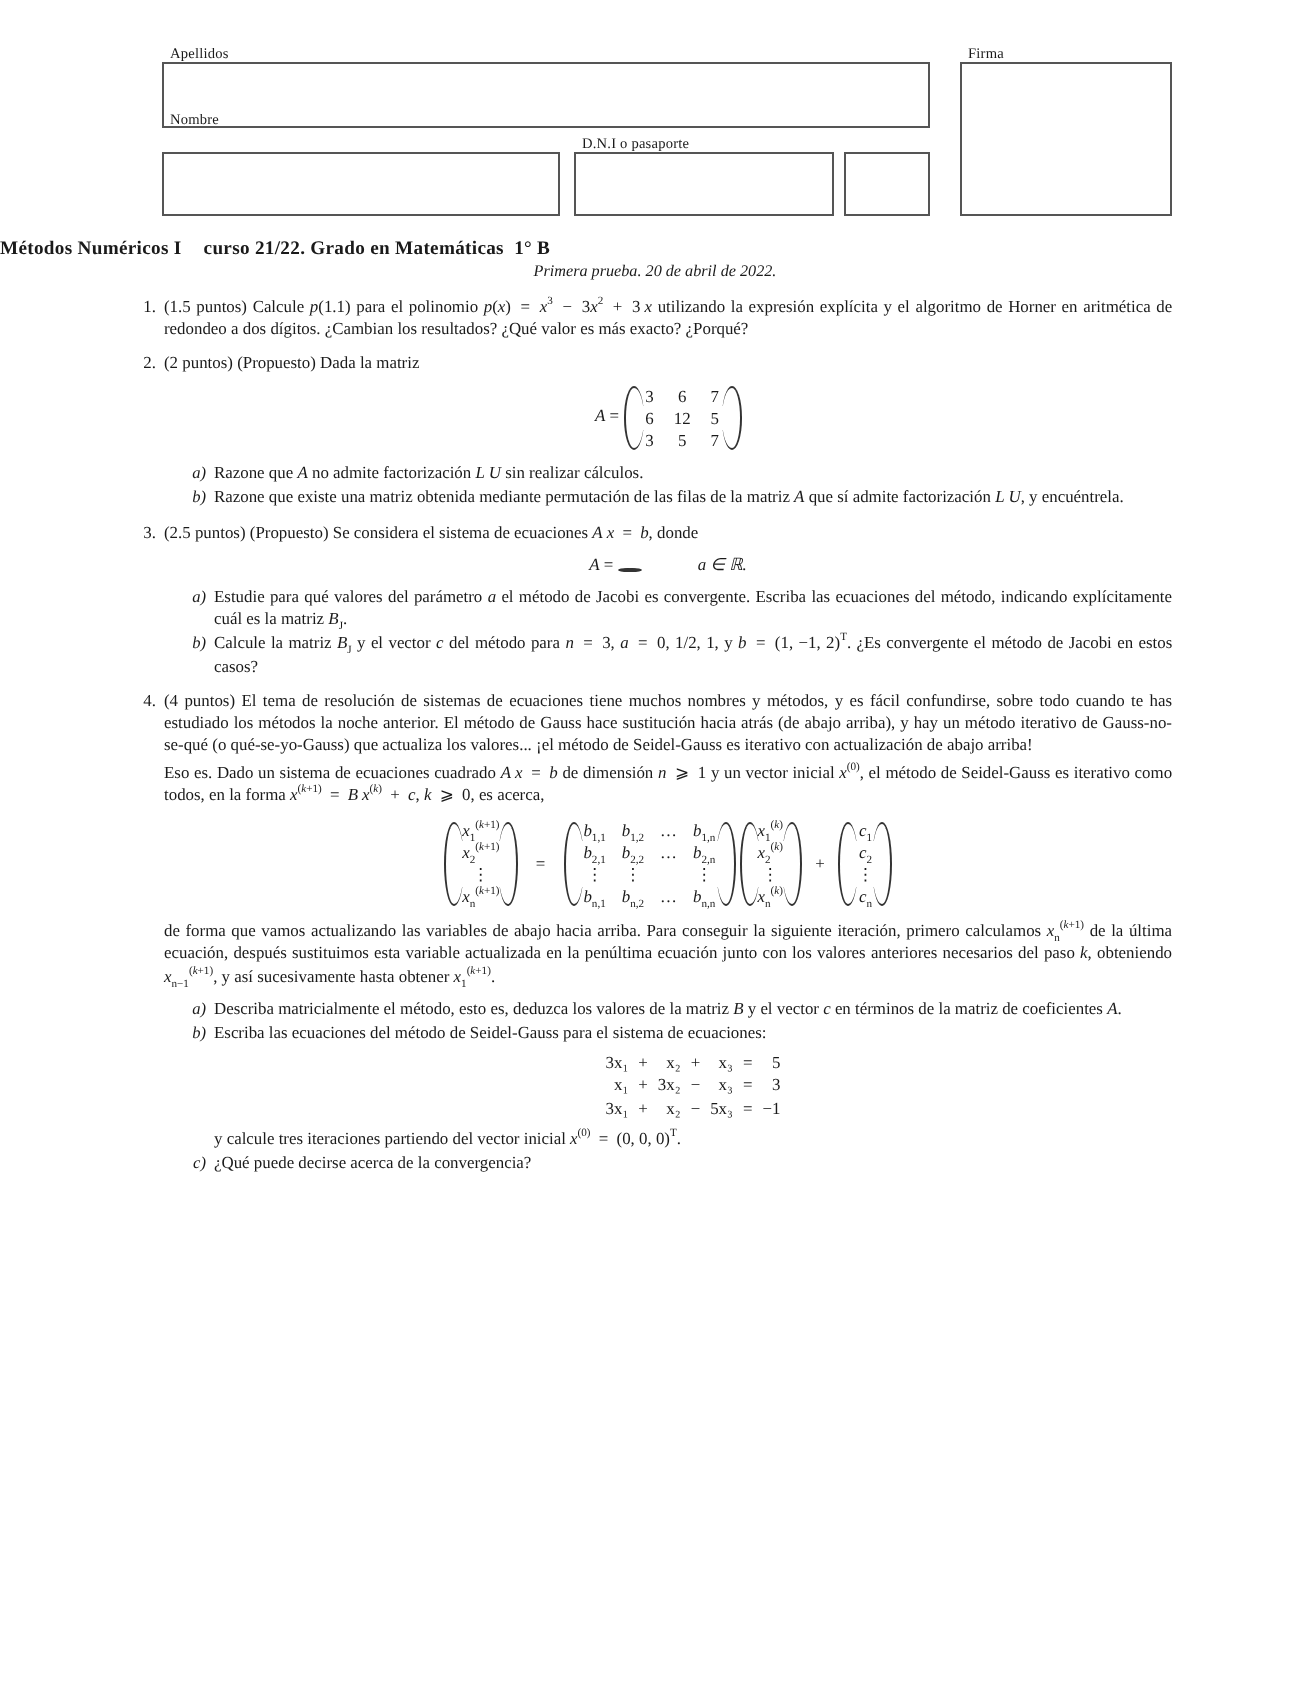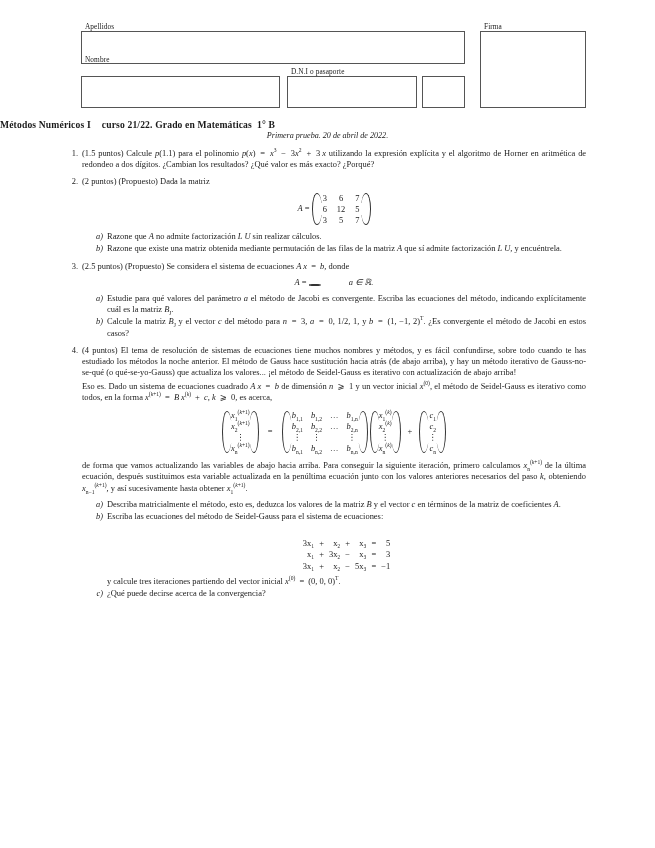--- a/index.html
+++ b/index.html
@@ -174,21 +174,21 @@
     white-space: nowrap;
   }
   table.mtx.tight td { padding: 0.3px 4px; }
   table.mtx.col1 td { padding: 0.3px 3px; }
 
   .vdots { letter-spacing: 0; }
 
   
   table.syseq {
     border-collapse: collapse;
-    margin: 16px auto 4px auto;
+    margin: 4px auto 4px auto;
   }
   table.syseq td {
     font-size: 8.45px;
     line-height: 11.2px;
     padding: 0 2.5px;
     white-space: nowrap;
   }
   td.ra { text-align: right; }
   td.ca { text-align: center; }
 </style>

